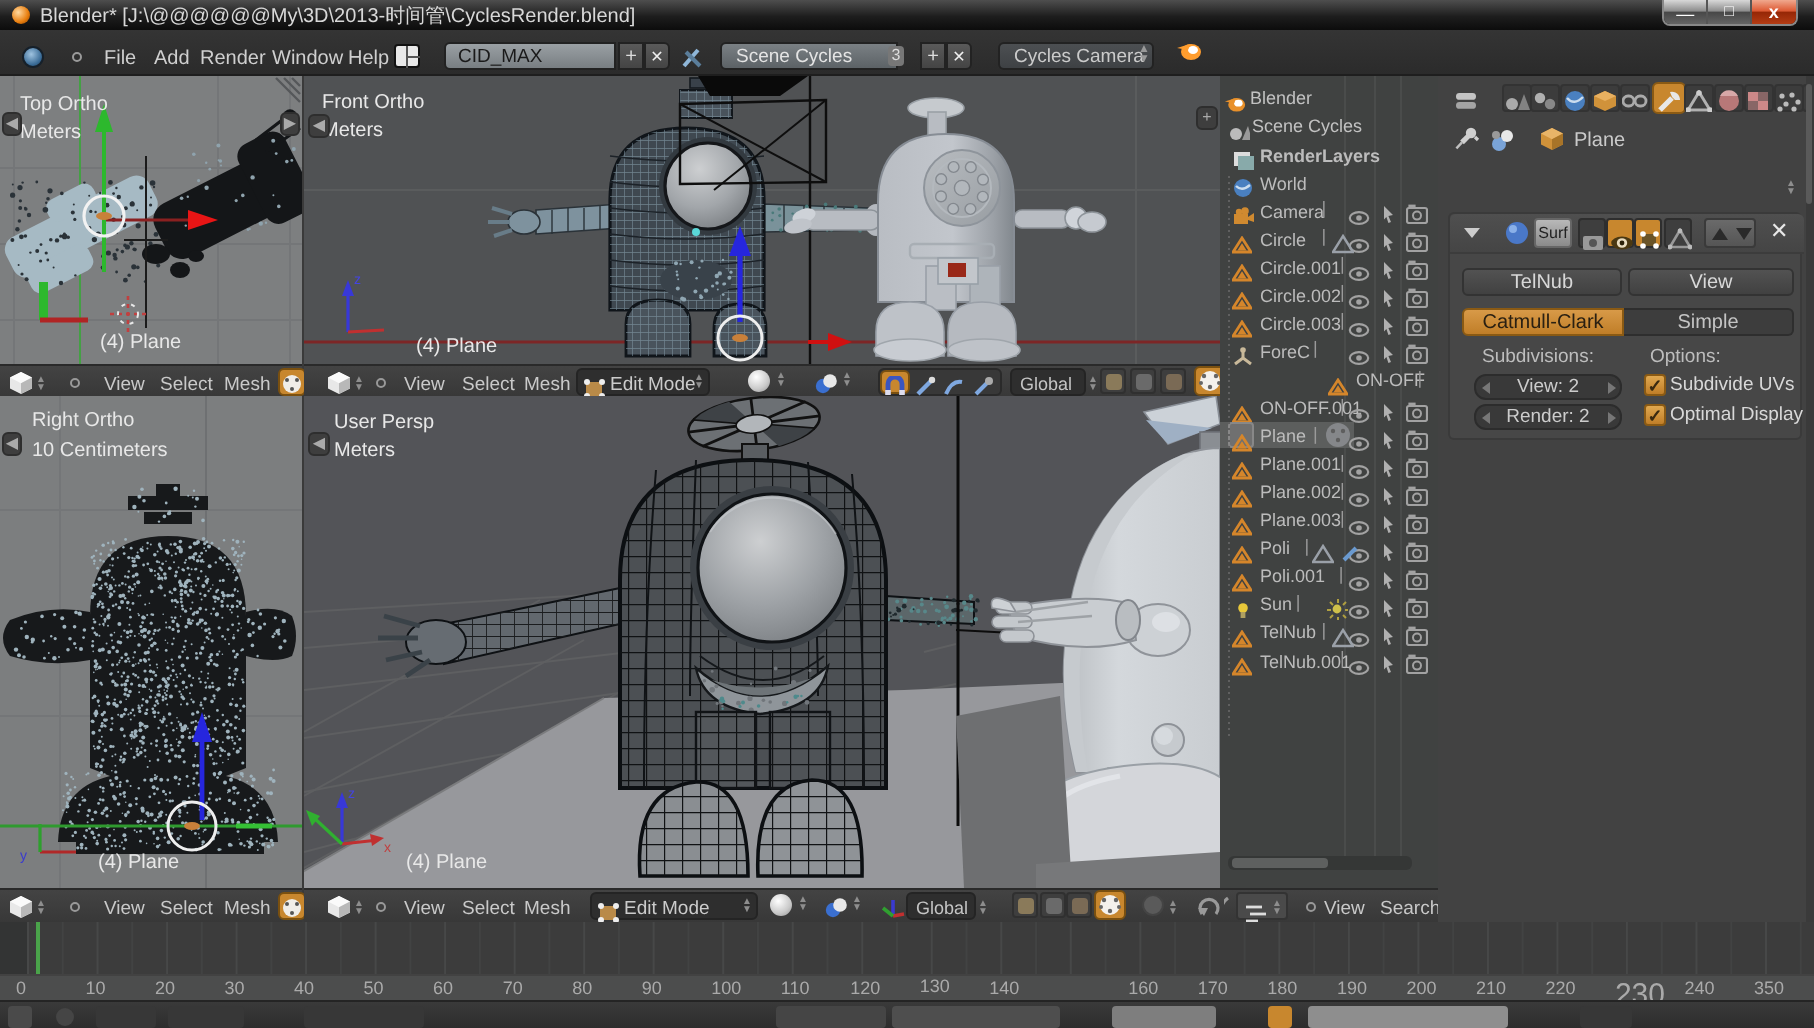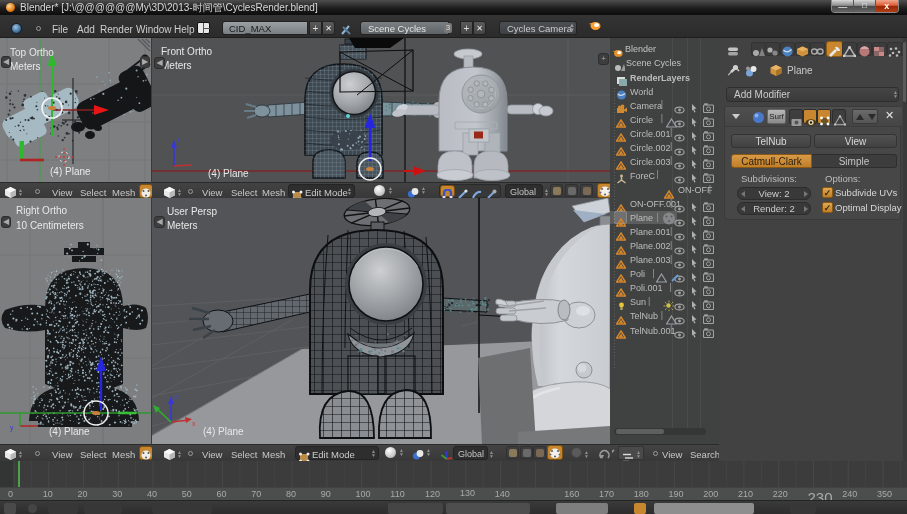--- a/index.html
+++ b/index.html
@@ -2562,23 +2562,20 @@
           <circle cx="4.5" cy="8" r="3.5" fill="#7aa4d8"></circle>
           <circle cx="8.5" cy="4" r="3" fill="#e8e8e8"></circle>
           <circle cx="3" cy="3.5" r="2" fill="#9a9a9a"></circle>
         </svg></div>
       <div class="abs" style="left: 50px; top: 25px;"><svg width="14" height="13" viewBox="0 0 13 13">
           <path d="M6.5 1 L12 3.8 L12 9.2 L6.5 12 L1 9.2 L1 3.8 Z" fill="#d0923a"></path>
           <path d="M6.5 1 L12 3.8 L6.5 6.6 L1 3.8 Z" fill="#e8b468"></path>
           <path d="M6.5 6.6 L12 3.8 L12 9.2 L6.5 12 Z" fill="#a87428"></path>
         </svg></div>
       <div class="abs" style="left: 68px; top: 27px; color: rgb(202, 202, 202); font-size: 10px;">Plane</div>
-      <div class="abs" style="left: 7px; top: 49px; width: 173px; height: 15px; background: linear-gradient(rgb(69, 69, 69), rgb(58, 58, 58)); border: 1px solid rgb(46, 46, 46); border-radius: 3px;">
-        <div class="abs" style="left: 7px; top: 1px; color: rgb(204, 204, 204); font-size: 10px;">Add Modifier</div>
-      </div>
       <div class="abs" style="left: 174px; top: 52px;">
         <div style="color:#8e8e8e;font-size:5px;line-height:4px;">▲<br>▼</div>
       </div>
       <div class="abs" style="left: 5px; top: 68px; width: 177px; height: 114px; background: rgb(71, 71, 71); border: 1px solid rgb(58, 58, 58); border-radius: 3px;">
         <div class="abs" style="left: 0px; top: 0px; width: 177px; height: 20px; background: linear-gradient(rgb(79, 79, 79), rgb(69, 69, 69)); border-bottom: 1px solid rgb(60, 60, 60); border-radius: 3px 3px 0px 0px;">
           <div class="abs" style="left: 7px; top: 7px; width: 0px; height: 0px; border-left: 4px solid transparent; border-right: 4px solid transparent; border-top: 5px solid rgb(204, 204, 204);"></div>
           <div class="abs" style="left: 27px; top: 3px;"><svg width="13" height="13">
               <circle cx="6.5" cy="6.5" r="5.5" fill="#4a78c8"></circle>
               <circle cx="4.5" cy="4.5" r="2" fill="#8ab0e8"></circle>
             </svg></div>

